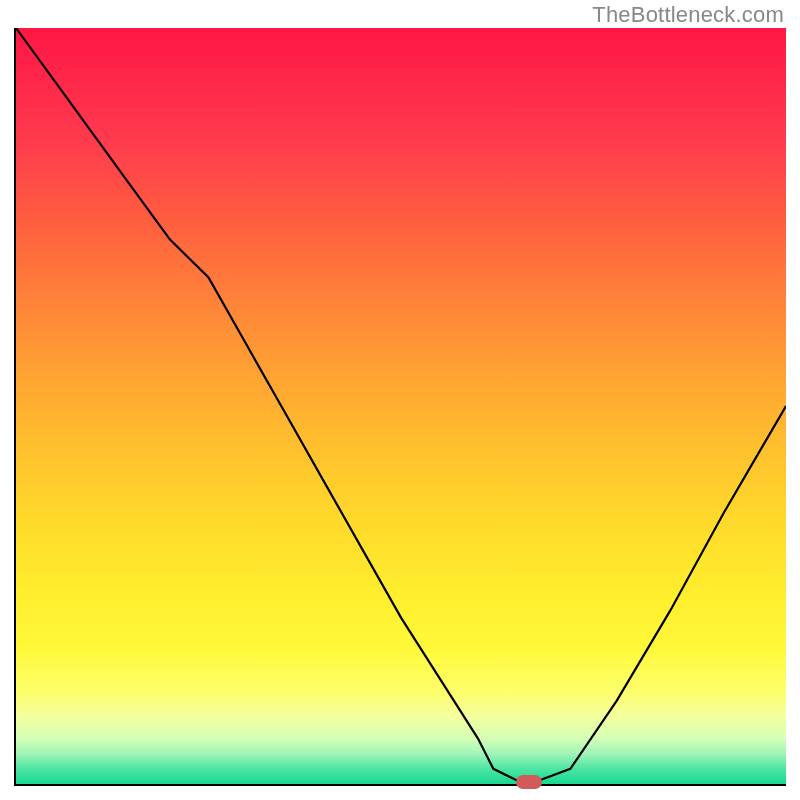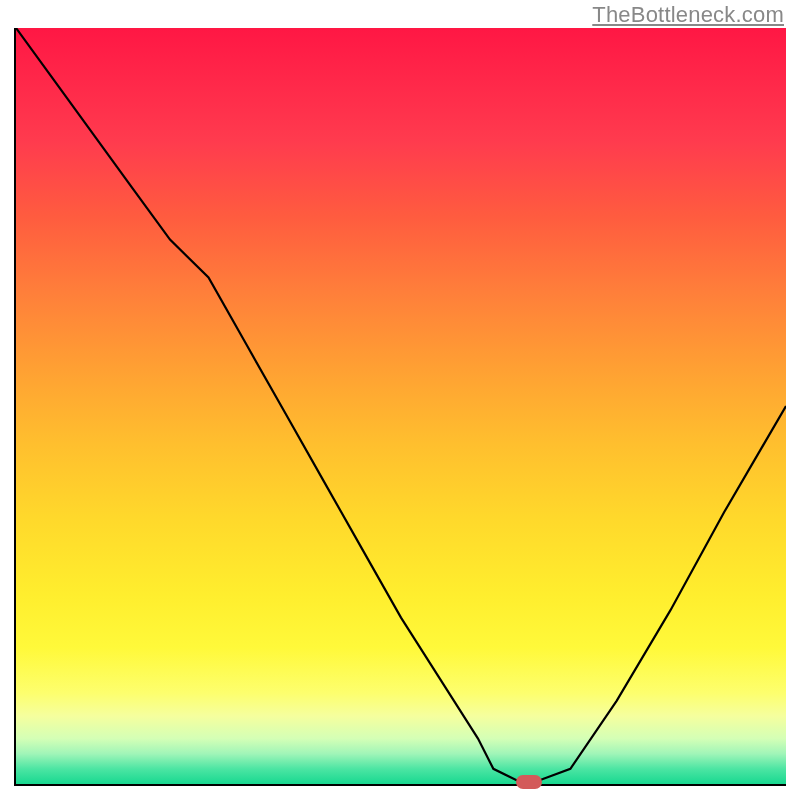--- a/index.html
+++ b/index.html
@@ -11,21 +11,20 @@
     font-family: Arial, sans-serif;
   }
   .watermark {
     position: absolute;
     top: 2px;
     right: 16px;
     font-size: 22px;
     color: #888;
     font-family: Arial, sans-serif;
     letter-spacing: 0.2px;
-    text-decoration: underline;
   }
   .plot-area {
     position: absolute;
     left: 14px;
     top: 28px;
     width: 772px;
     height: 758px;
     border-left: 2px solid #000;
     border-bottom: 2px solid #000;
   }

